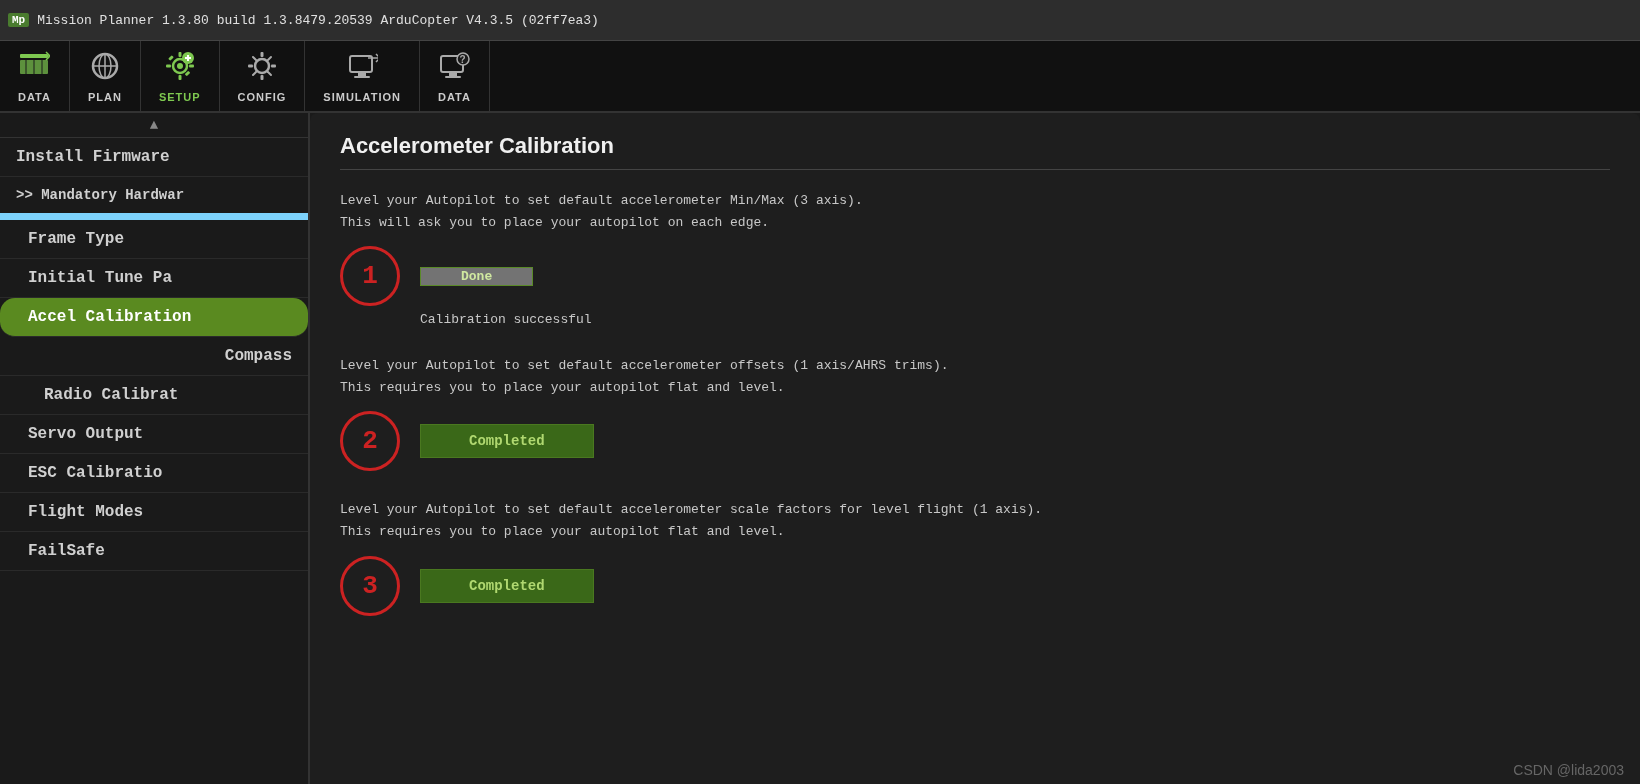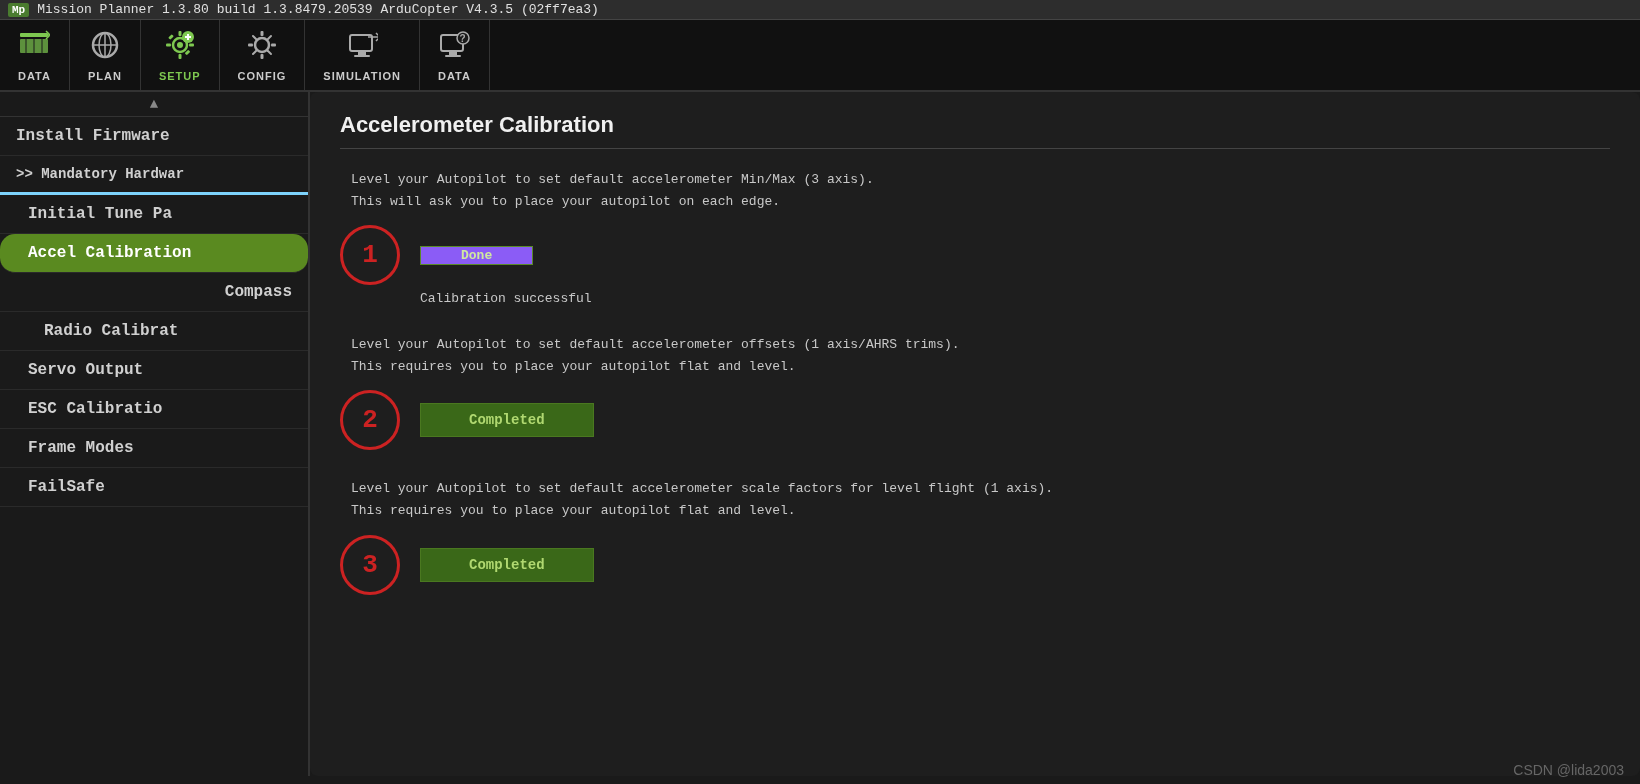--- a/index.html
+++ b/index.html
@@ -14,21 +14,21 @@
 
     
     #title-bar {
       background: #2d2d2d;
       color: #e0e0e0;
       font-size: 13px;
       padding: 4px 8px;
       display: flex;
       align-items: center;
       gap: 8px;
-      height: 20px;
+      height: 41px;
       border-bottom: 1px solid #444;
     }
     #title-bar .mp-logo {
       background: #4a7c2f;
       color: white;
       font-weight: bold;
       font-size: 11px;
       padding: 1px 4px;
       border-radius: 2px;
     }
@@ -104,21 +104,21 @@
     .sidebar-item.active {
       background: #5a8a20;
       color: white;
       border-radius: 15px;
     }
     .sidebar-section {
       padding: 10px 16px;
       font-size: 14px;
       font-weight: bold;
       color: #d0d0d0;
-      border-bottom: 3px solid #7dd3fc;
+      border-bottom: 7px solid #7dd3fc;
       font-family: 'Courier New', Courier, monospace;
     }
 
     
     #content {
       flex: 1;
       background: #1e1e1e;
       padding: 20px 30px;
       overflow-y: auto;
       border-radius: 8px;
@@ -137,21 +137,20 @@
     .cal-section {
       margin-bottom: 28px;
       position: relative;
     }
     .cal-text {
       font-size: 13px;
       color: #c8c8c8;
       line-height: 1.7;
       margin-bottom: 12px;
       font-family: 'Courier New', Courier, monospace;
-      margin-left: 11px;
     }
 
     
     .cal-row {
       display: flex;
       align-items: center;
       gap: 20px;
     }
     .circle-num {
       width: 60px;
@@ -162,21 +161,21 @@
       font-size: 26px;
       font-weight: bold;
       display: flex;
       align-items: center;
       justify-content: center;
       flex-shrink: 0;
     }
 
     
     .cal-btn-done {
-      background: #8b5cf6;
+      background: #737373;
       border: 1px solid #5a8a28;
       color: #d0e8a0;
       font-size: 13px;
       font-family: 'Courier New', Courier, monospace;
       padding: 1px 40px;
       cursor: pointer;
       font-weight: bold;
     }
 
     .cal-btn-completed {
@@ -322,39 +321,42 @@
   <div id="sidebar">
     <div class="scroll-arrow">▲</div>
 
     <div class="sidebar-item">
       <span>Install Firmware</span>
     </div>
     <div class="sidebar-section">
       <span>&gt;&gt; Mandatory Hardwar</span>
     </div>
     <div class="sidebar-item" style="padding-left:28px;">
+      <span>Frame Type</span>
+    </div>
+    <div class="sidebar-item" style="padding-left:28px;">
       <span>Initial Tune Pa</span>
     </div>
     <div class="sidebar-item active" style="padding-left:28px;">
       <span>Accel Calibration</span>
     </div>
     <div class="sidebar-item" style="padding-left:28px;text-align:right;">
       <span>Compass</span>
     </div>
     <div class="sidebar-item" style="padding-left:44px;">
       <span>Radio Calibrat</span>
     </div>
     <div class="sidebar-item" style="padding-left:28px;">
       <span>Servo Output</span>
     </div>
     <div class="sidebar-item" style="padding-left:28px;">
       <span>ESC Calibratio</span>
     </div>
     <div class="sidebar-item" style="padding-left:28px;">
-      <span>Frame Modes</span>
+      <span>Flight Modes</span>
     </div>
     <div class="sidebar-item" style="padding-left:28px;">
       <span>FailSafe</span>
     </div>
   </div>
 
   <div id="content">
     <h1>Accelerometer Calibration</h1>
 
     <div class="cal-section">

